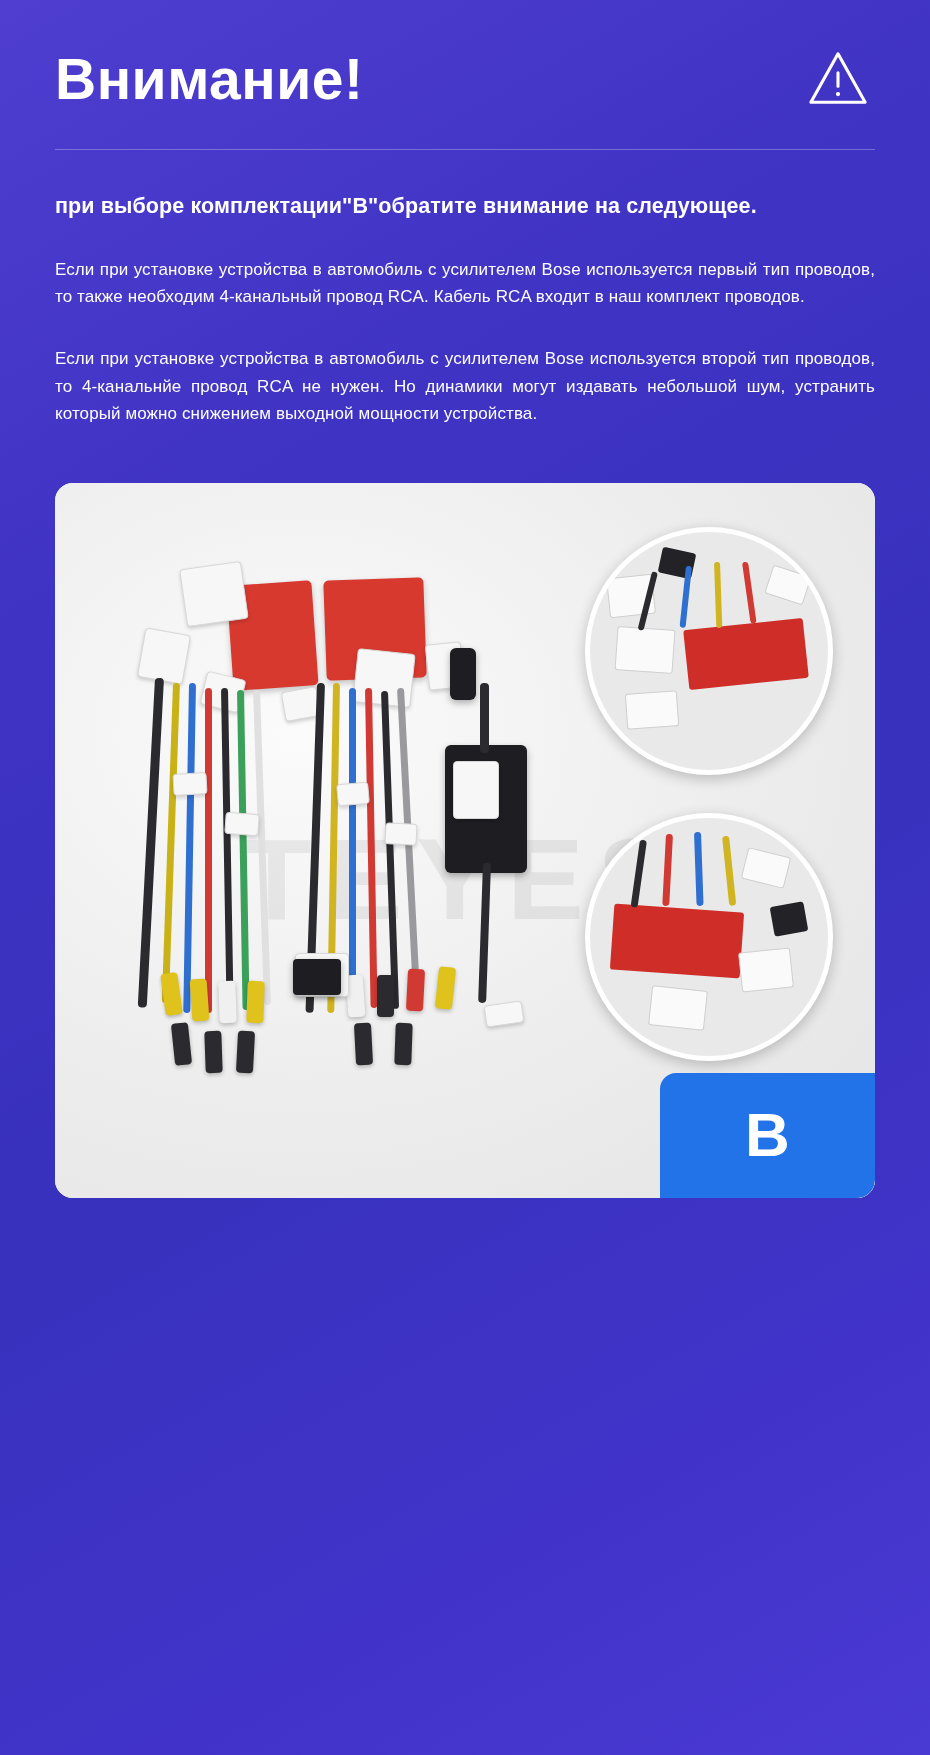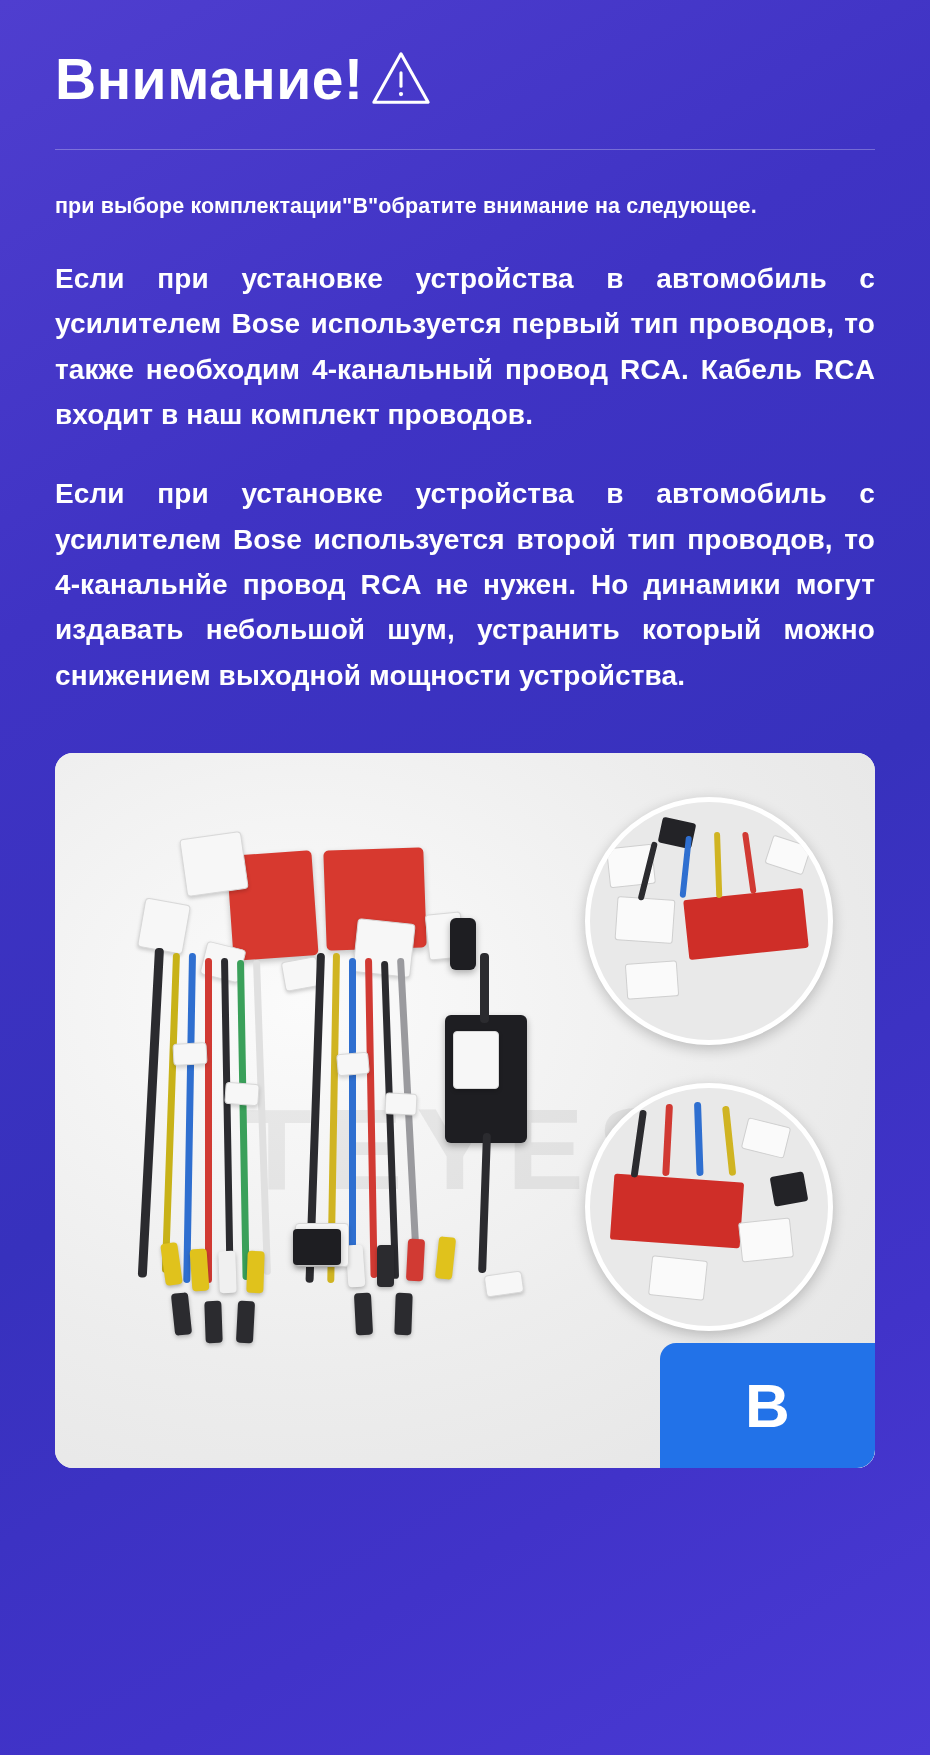--- a/index.html
+++ b/index.html
@@ -17,20 +17,21 @@
     position: relative;
     width: 930px;
     height: 1755px;
     padding: 0 55px;
   }
 
   
   .header {
     display: flex;
     align-items: center;
+    justify-content: space-between;
     padding-top: 48px;
     gap: 7px;
   }
   .title {
     color: #ffffff;
     font-size: 57px;
     font-weight: bold;
     letter-spacing: 0.5px;
     line-height: 1.1;
   }
@@ -52,23 +53,23 @@
   }
   .lead {
     color: #ffffff;
     font-size: 21.5px;
     line-height: 1.5;
     font-weight: bold;
     letter-spacing: 0.1px;
   }
   .para {
     color: #ffffff;
-    font-size: 28px;
+    font-size: 17px;
     line-height: 1.62;
-    font-weight: bold;
+    font-weight: normal;
     text-align: justify;
     margin-top: 34px;
     letter-spacing: 0.1px;
   }
 
   
   .photo-card {
     position: relative;
     margin-top: 55px;
     width: 820px;

